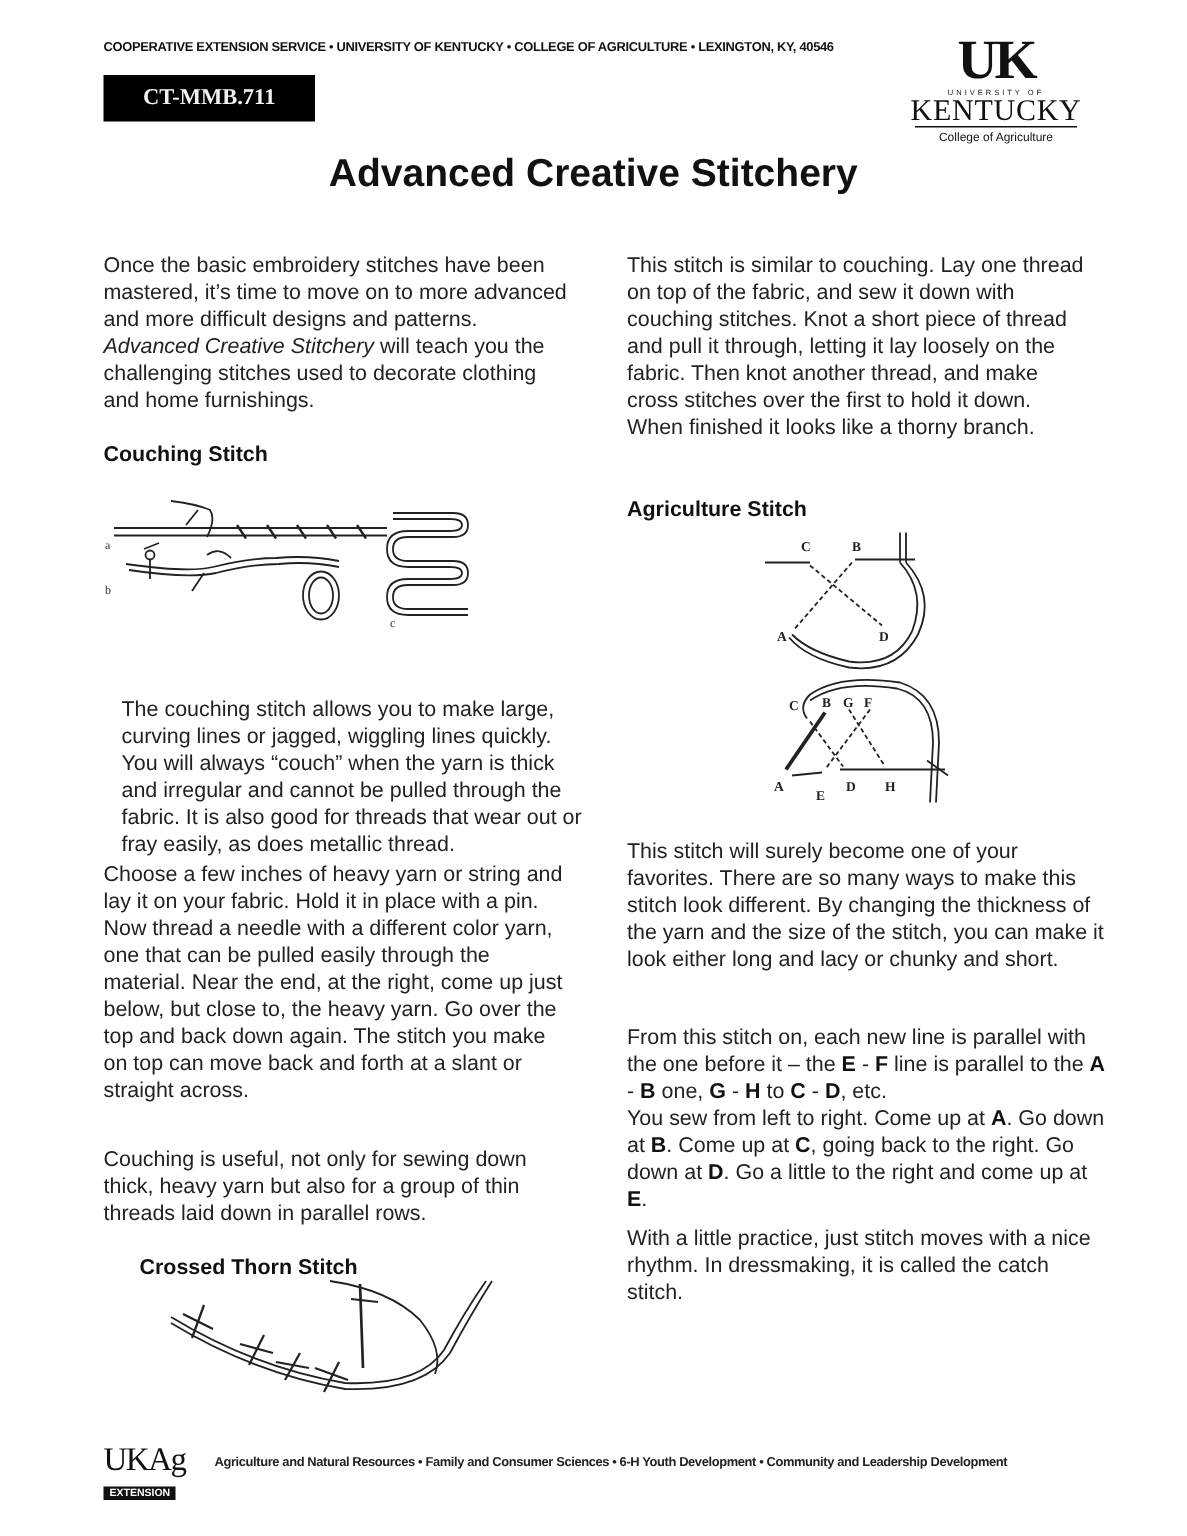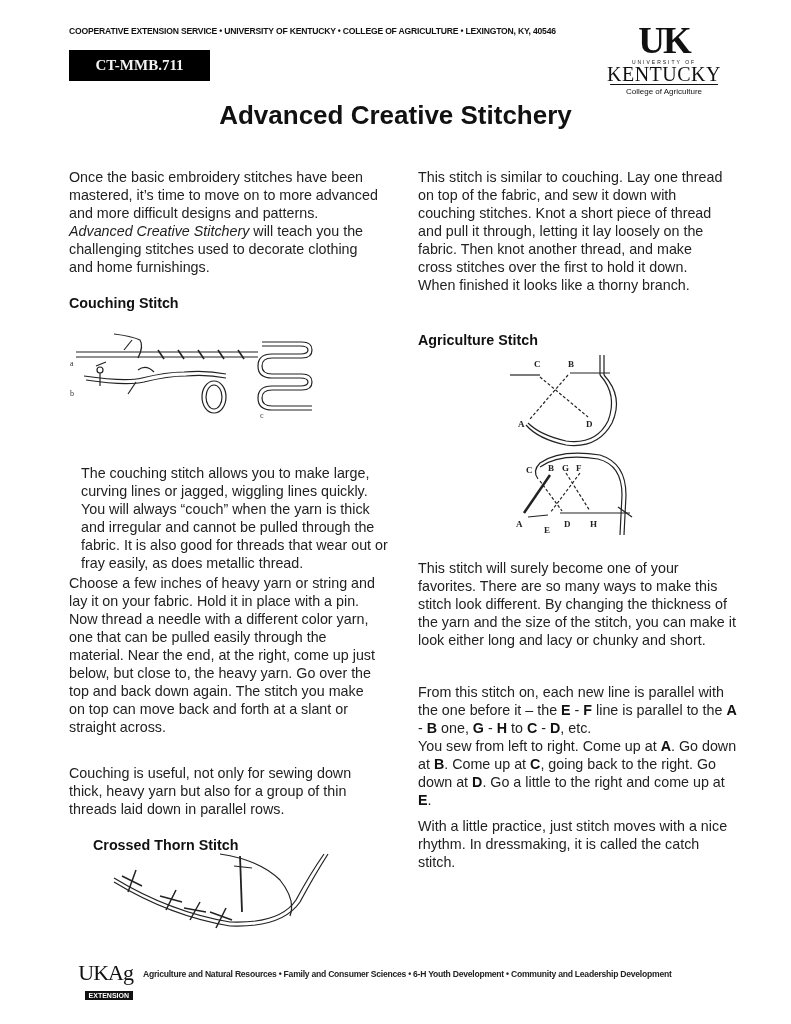--- a/index.html
+++ b/index.html
@@ -10,21 +10,21 @@
   .logo { left: 604px; top: 24px; width: 120px; text-align: center; color: #111; }
   .logo .uk { font-family: "Liberation Serif", serif; font-weight: bold; font-size: 37px; line-height: 34px; letter-spacing: -2px; }
   .logo .univ { font-size: 5px; letter-spacing: 2px; line-height: 6px; margin-top: 1px; }
   .logo .ky { font-family: "Liberation Serif", serif; font-size: 20px; line-height: 18px; letter-spacing: 0.5px; }
   .logo .rule { height: 1px; background: #111; margin: 1px 6px 2px; }
   .logo .col { font-size: 8px; line-height: 10px; }
   .title { left: 0; width: 791px; top: 100px; text-align: center; font-size: 26px; font-weight: bold; color: #111; }
   .col-text { font-size: 14.3px; line-height: 18px; color: #222; }
   .heading { font-size: 14.3px; font-weight: bold; line-height: 18px; color: #111; }
   b { color: #111; }
-  .footer-logo { left: 69px; top: 962px; width: 64px; height: 36px; text-align: right; }
+  .footer-logo { left: 69px; top: 962px; width: 64px; height: 36px; }
   .footer-text { left: 143px; top: 969px; font-size: 8.6px; font-weight: bold; letter-spacing: -0.25px; white-space: nowrap; color: #222; }
   svg { display: block; }
 </style>
 </head>
 <body>
 
 <div class="abs header-line">COOPERATIVE EXTENSION SERVICE • UNIVERSITY OF KENTUCKY • COLLEGE OF AGRICULTURE • LEXINGTON, KY, 40546</div>
 <div class="abs pub-badge">CT-MMB.711</div>
 
 <div class="abs logo">

